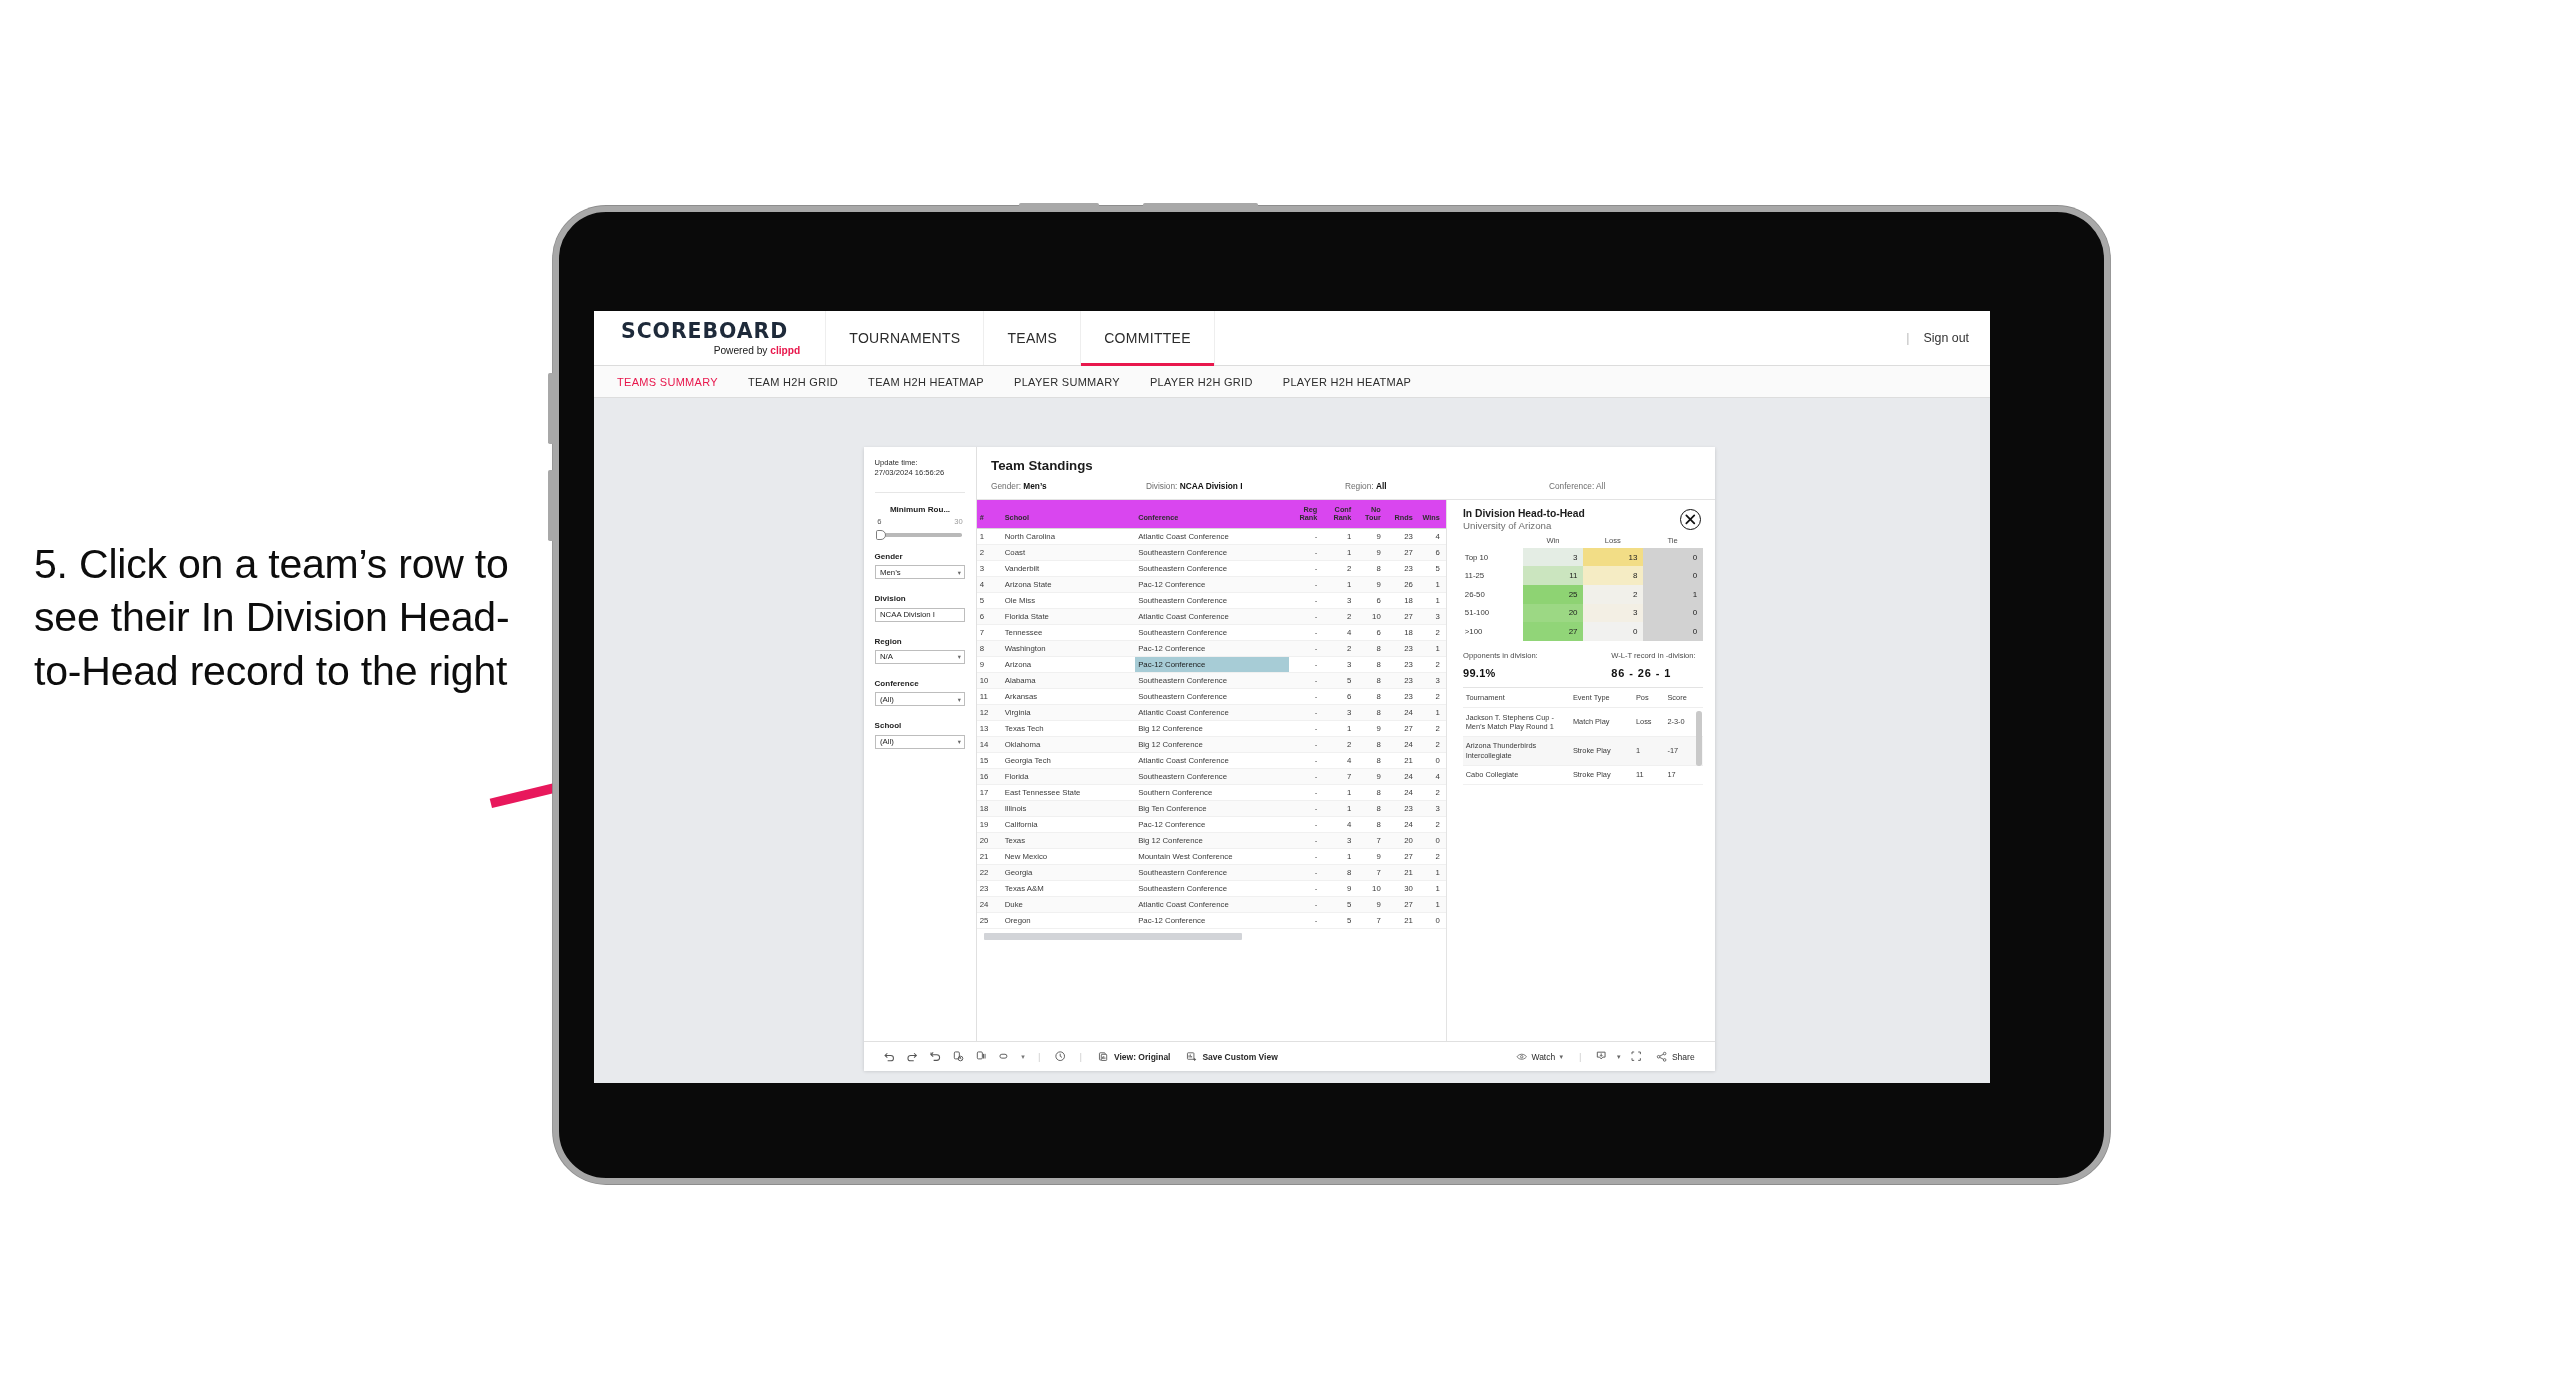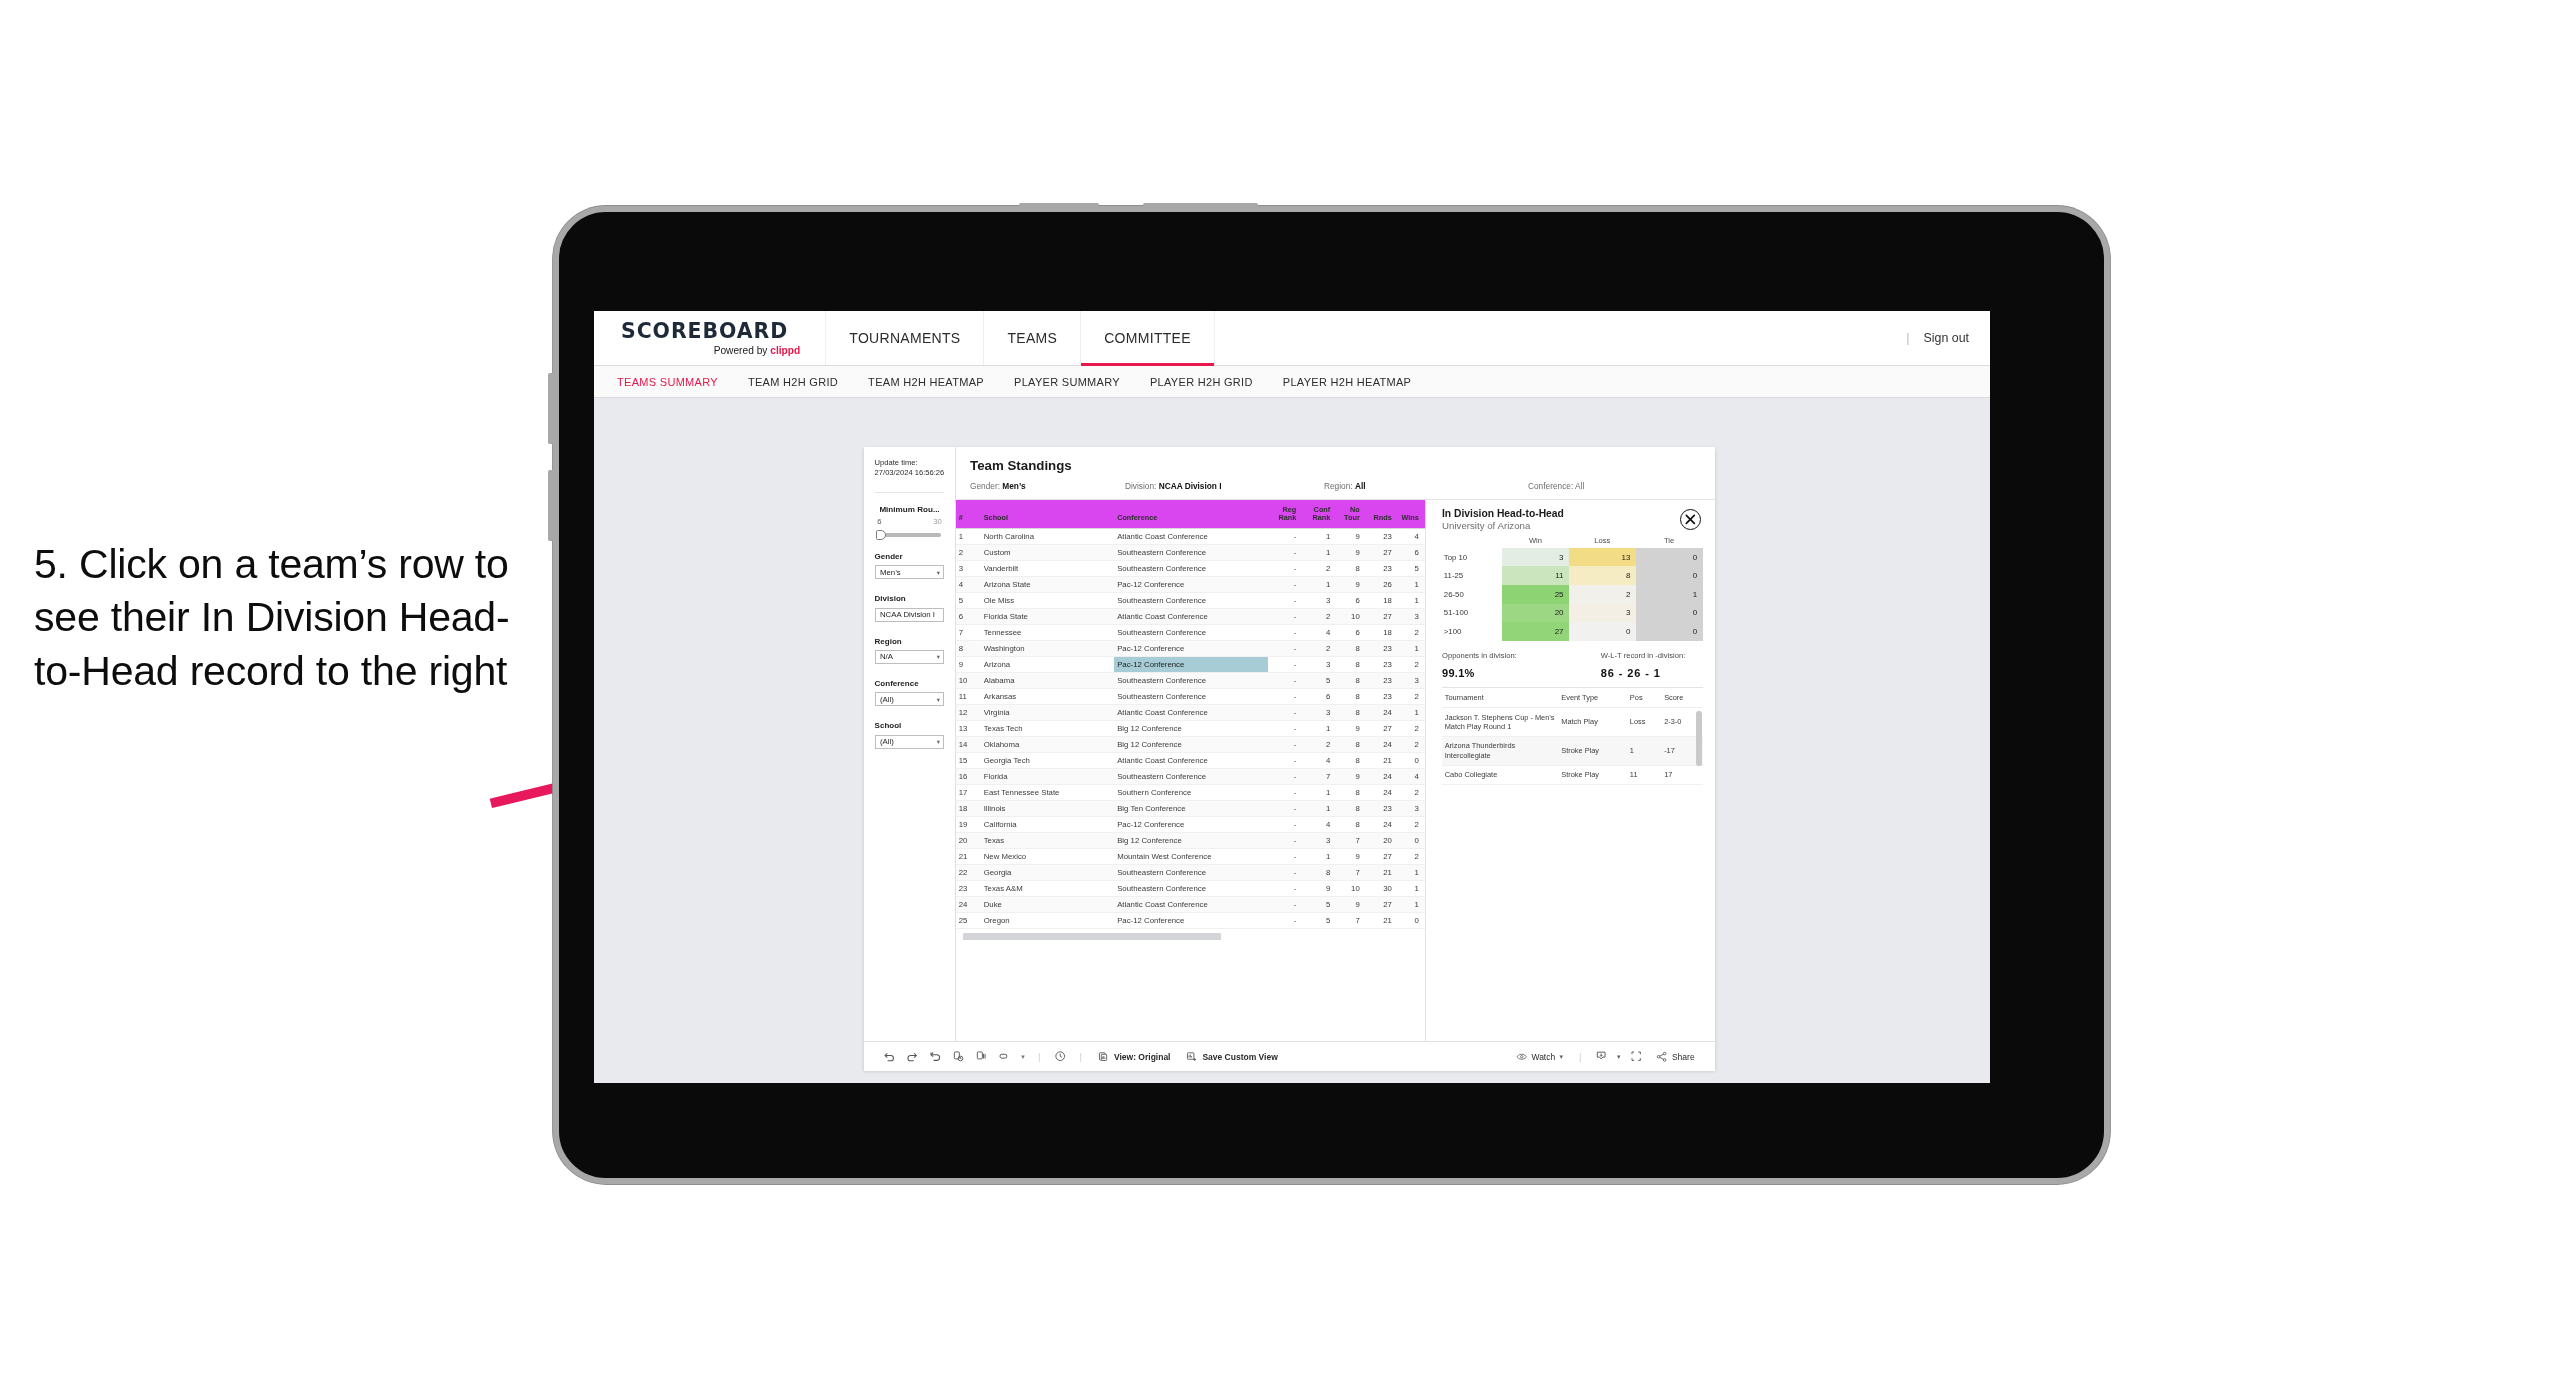--- a/index.html
+++ b/index.html
@@ -108,21 +108,21 @@
     left: 270px; top: 49px;
     width: 851px; height: 624px;
     background: #ffffff;
     box-shadow: 0 0.9px 3.5px rgba(0,0,0,0.16);
     display: flex; flex-direction: column;
   }
   #viz-body { flex: 1; display: flex; min-height: 0; }
 
   
   #filters {
-    width: 92px; border-right: 0.9px solid #e0e0e0;
+    width: 113px; border-right: 0.9px solid #e0e0e0;
     padding: 10.6px 10.6px 0 10.6px; background: #fff;
     font-size: 8px; color: #333;
   }
   #update-time { font-size: 7.6px; line-height: 1.35; color: #2c2c2c; }
   #filters hr { border: none; border-top: 0.9px solid #e6e6e6; margin: 14px 0 12.4px; }
   .filter-block { margin-bottom: 15px; }
   .filter-label { font-weight: 700; font-size: 8px; color: #222; margin-bottom: 4.4px; }
   .slider-label { text-align: center; font-weight: 700; font-size: 8.1px; color: #222; margin-bottom: 2.7px; }
   .slider-range { display: flex; justify-content: space-between; font-size: 7.6px; color: #555; padding: 0 2.7px 2.7px; }
   .slider-range .max { color: #9a9a9a; }
@@ -406,21 +406,21 @@
                         <td>North Carolina</td>
                         <td>Atlantic Coast Conference</td>
                         <td class="num">-</td>
                         <td class="num">1</td>
                         <td class="num">9</td>
                         <td class="num">23</td>
                         <td class="num">4</td>
                       </tr>
                       <tr>
                         <td>2</td>
-                        <td>Custom</td>
+                        <td>Coast</td>
                         <td>Southeastern Conference</td>
                         <td class="num">-</td>
                         <td class="num">1</td>
                         <td class="num">9</td>
                         <td class="num">27</td>
                         <td class="num">6</td>
                       </tr>
                       <tr>
                         <td>3</td>
                         <td>Vanderbilt</td>

